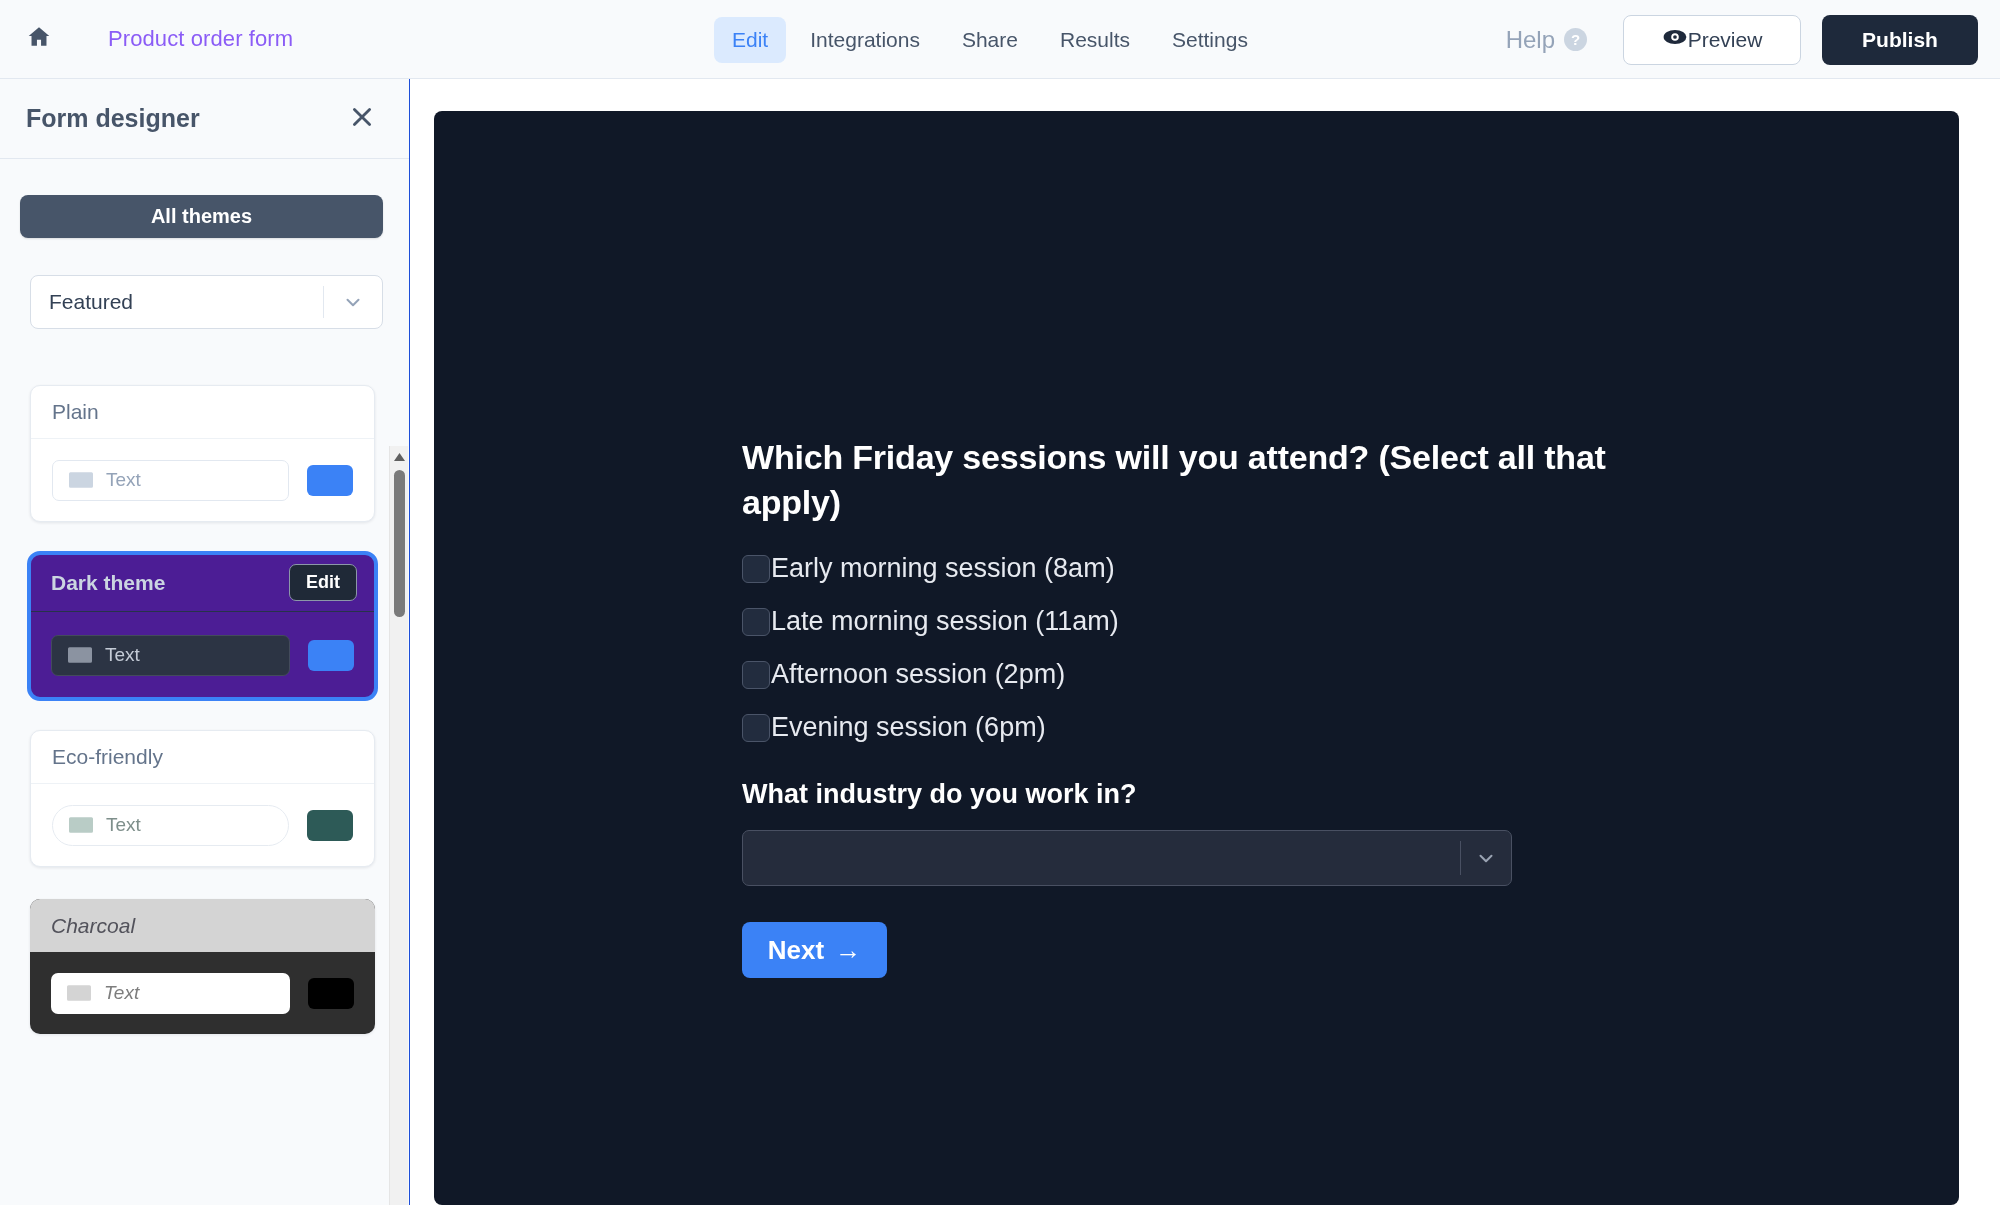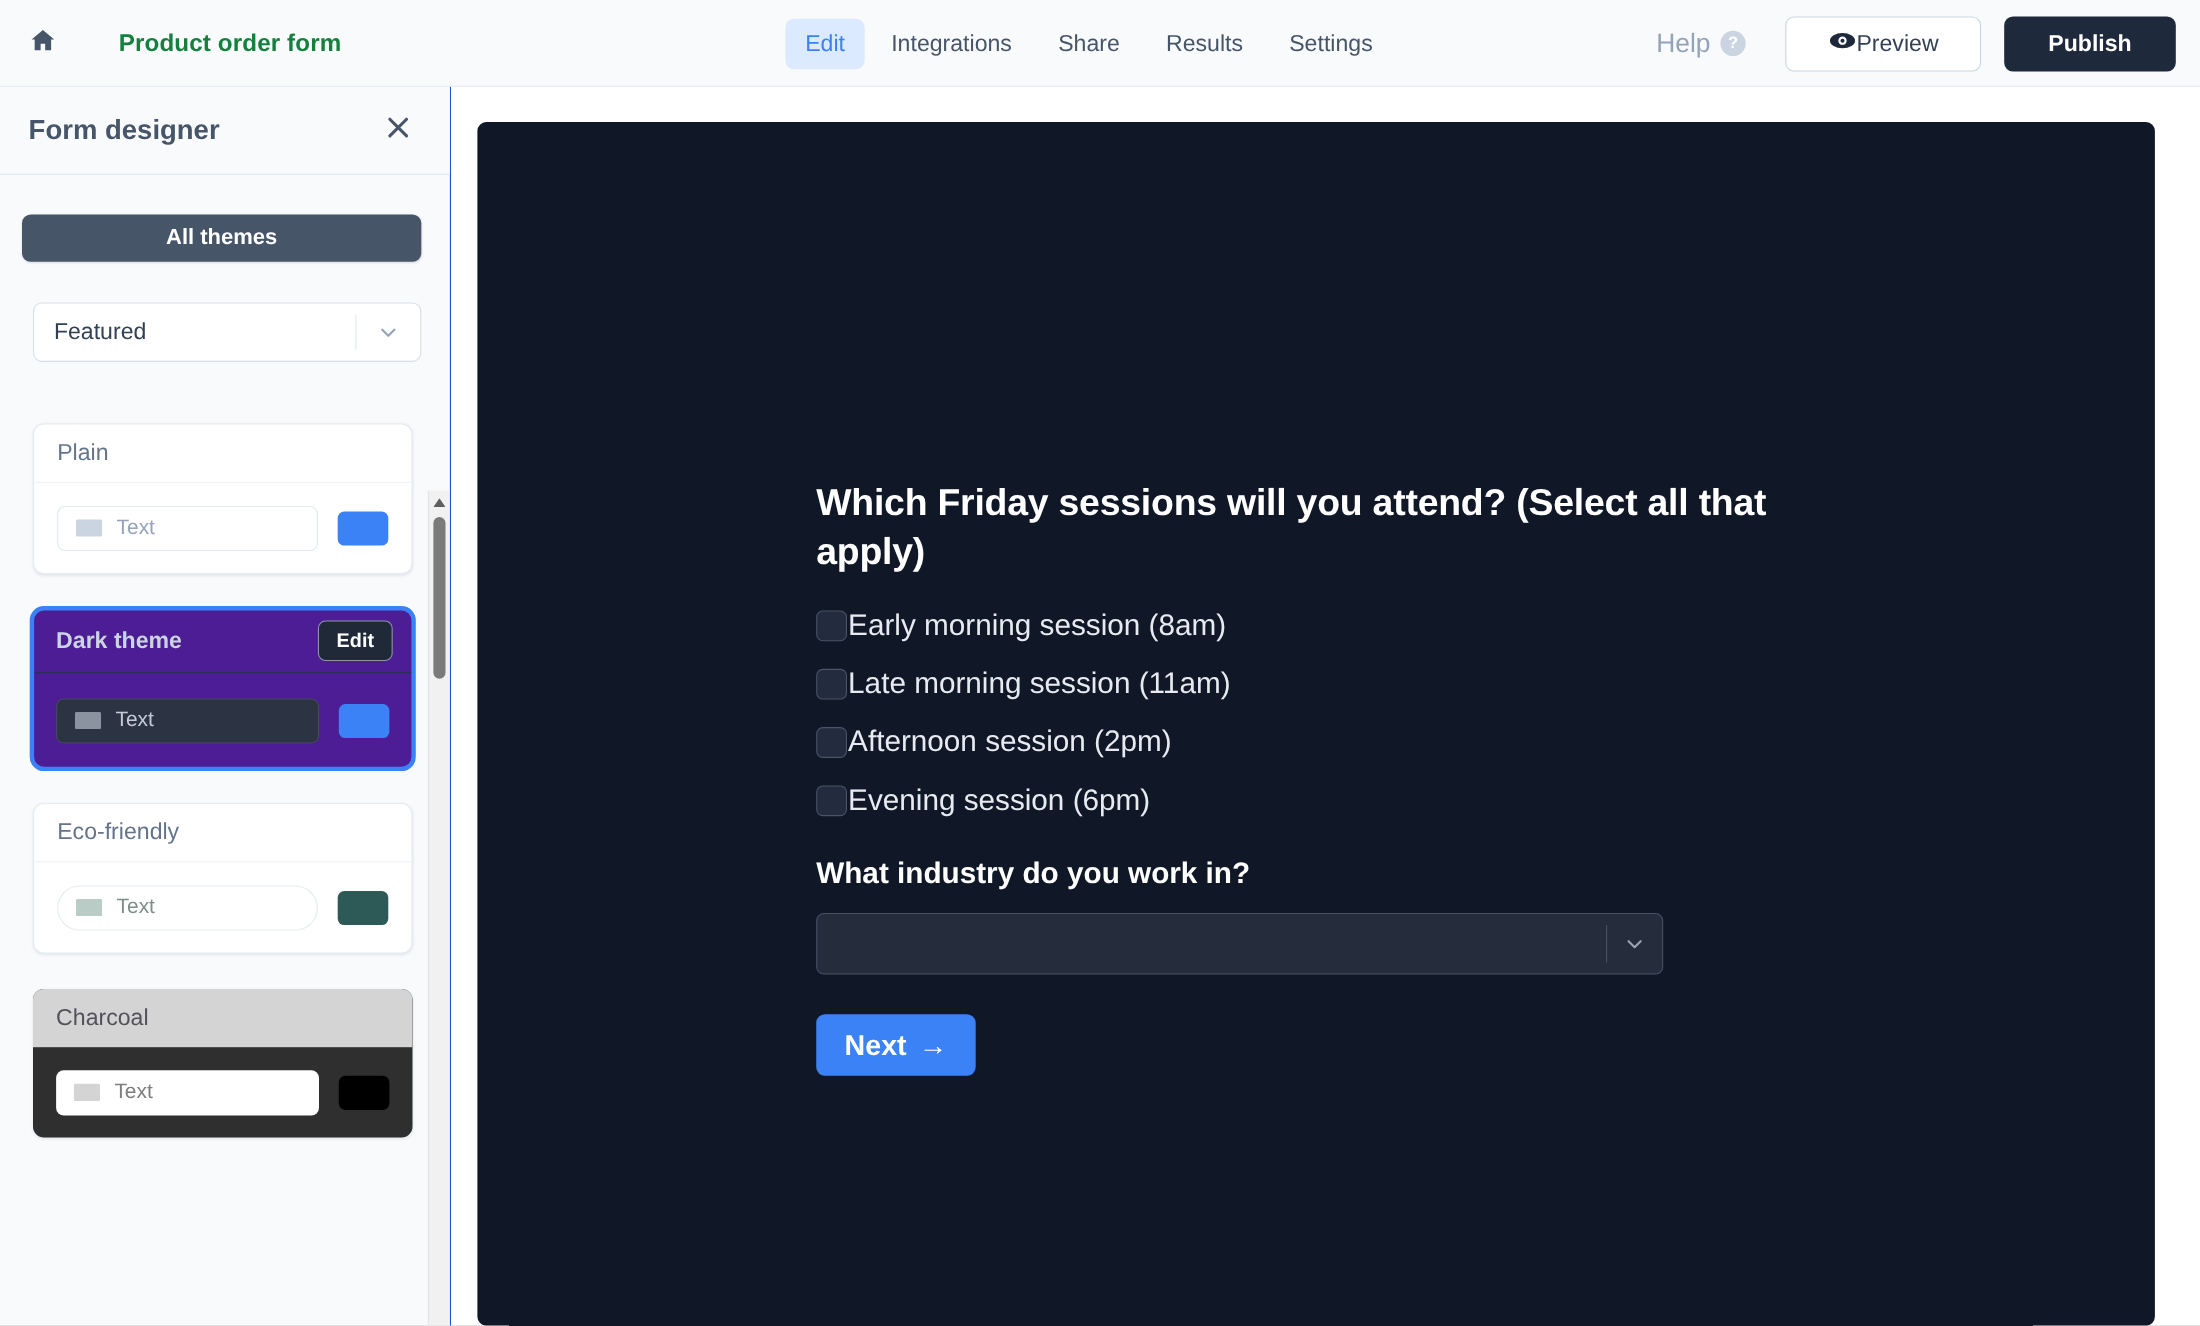--- a/index.html
+++ b/index.html
@@ -28,24 +28,23 @@
     margin-left: 8px;
     display: flex; align-items: center; justify-content: center;
     border-radius: 8px;
     cursor: pointer;
   }
   .home-btn svg { width: 26px; height: 26px; fill: #475569; }
 
   .form-title {
     margin-left: 38px;
     font-size: 22px;
-    color: #15803d;
+    color: #8b5cf6;
     letter-spacing: 0.1px;
     white-space: nowrap;
-    font-weight: bold;
   }
 
   .nav-tabs {
     position: absolute;
     left: 714px;
     top: 0; height: 79px;
     display: flex;
     align-items: center;
     gap: 6px;
   }
@@ -285,20 +284,21 @@
     border: 1px solid #e6ebf1;
   }
   .card-eco .mail-ico svg { fill: #b9ccc6; }
   .card-eco .theme-input .ph { color: #7e8f8b; }
   .card-eco .theme-swatch { background: #2d5a57; }
 
   
   .card-charcoal {
     background: #2f2f2f;
     border: none;
+    font-style: italic;
   }
   .card-charcoal .theme-card-head {
     background: #d4d4d4;
     border-bottom: none;
   }
   .card-charcoal .theme-card-name { color: #52525b; }
   .card-charcoal .theme-input {
     background: #ffffff;
     border: none;
     border-radius: 7px;

